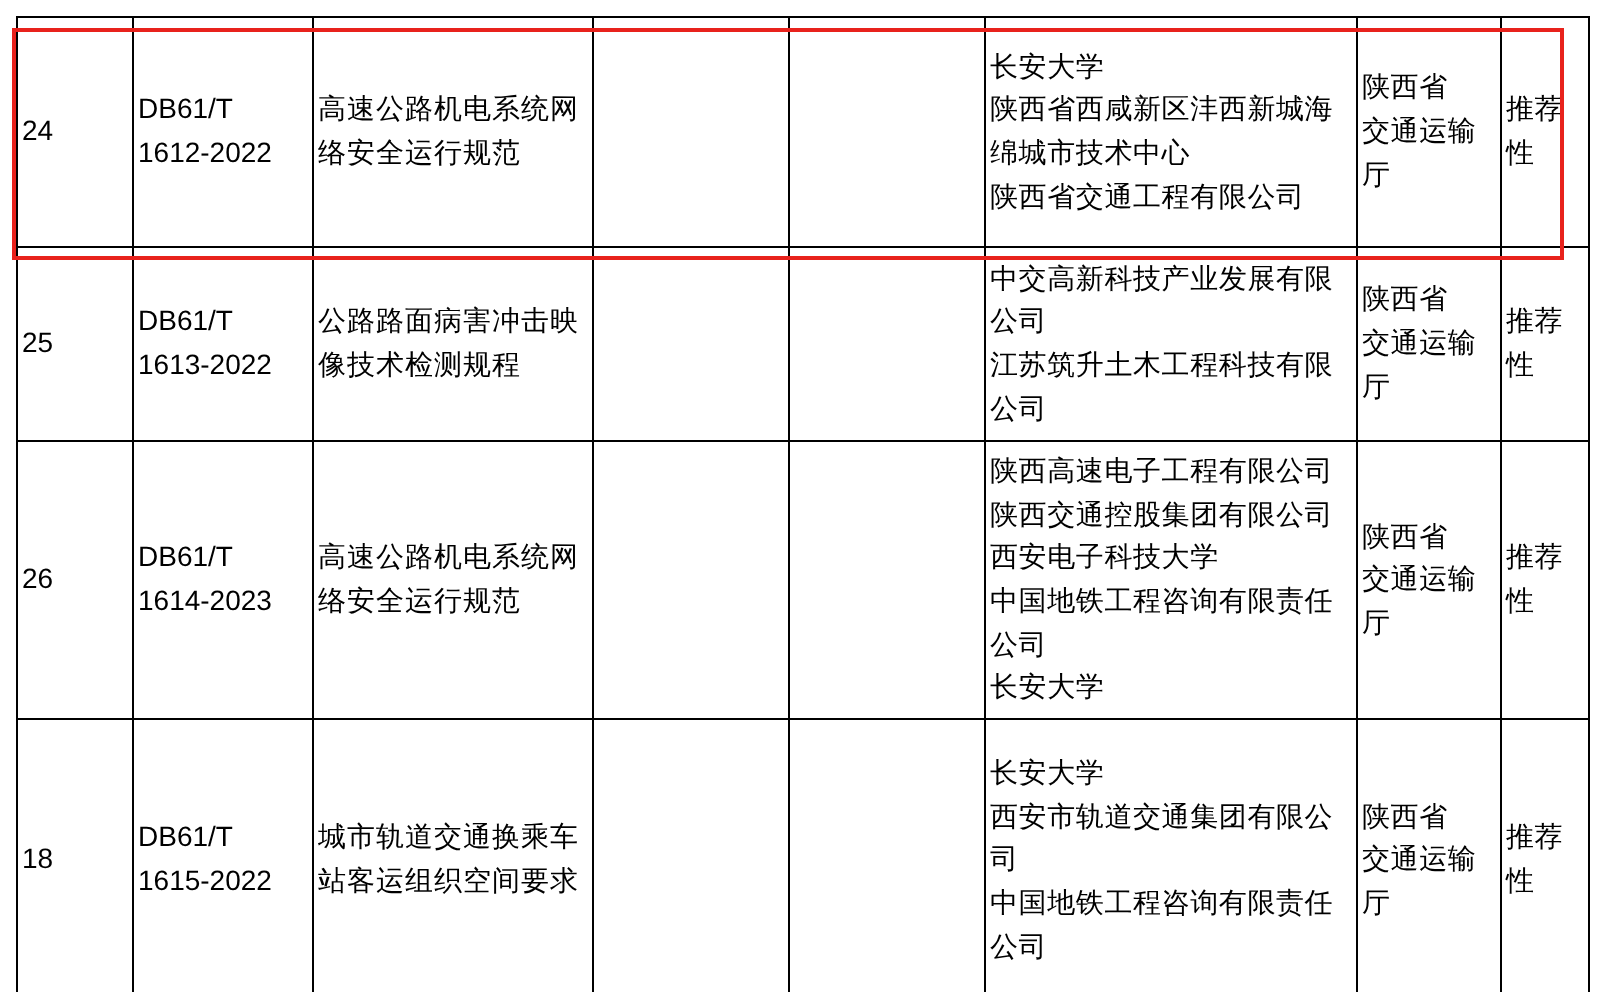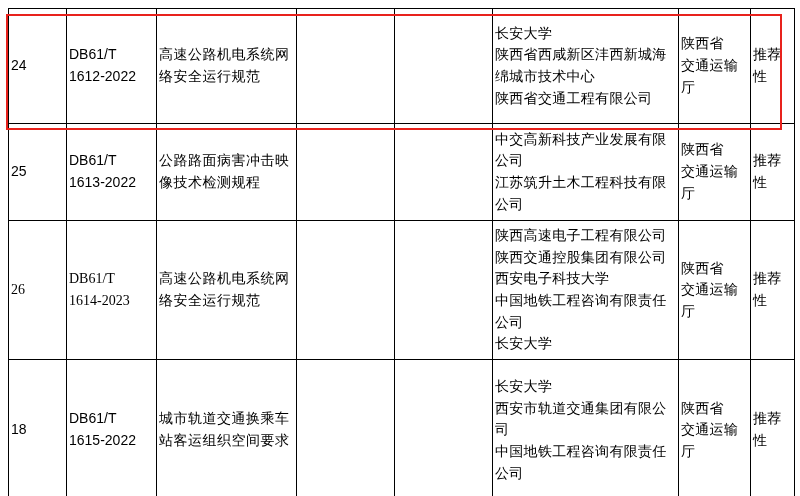--- a/index.html
+++ b/index.html
@@ -72,21 +72,21 @@
     line-height: 1.8;
     letter-spacing: 0.3px;
   }
   .cell-dept .dept-line { display: block; }
   .cell-type {
     font-size: 10px;
     letter-spacing: 0.3px;
   }
   .row-h-24 td { height: 106px; }
   .row-h-25 td { height: 88px; }
-  .row-h-26 td { height: 106px; font-family: Liberation Serif, serif; }
+  .row-h-26 td { height: 106px; }
   .row-h-27 td { height: 132px; }
 
   
   .highlight-box {
     position: absolute;
     left: 6px;
     top: 6px;
     width: 776px;
     height: 116px;
     border: 2px solid #e8221c;

